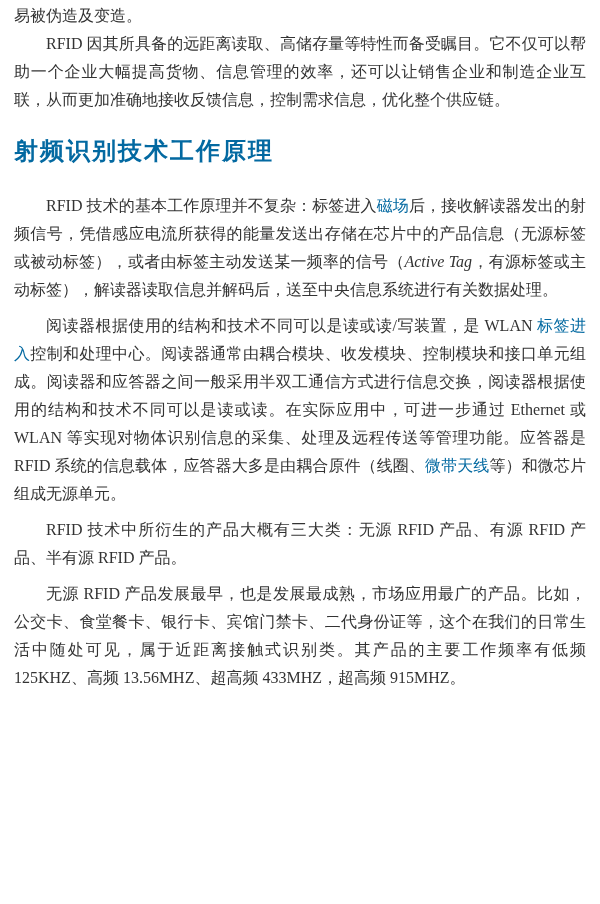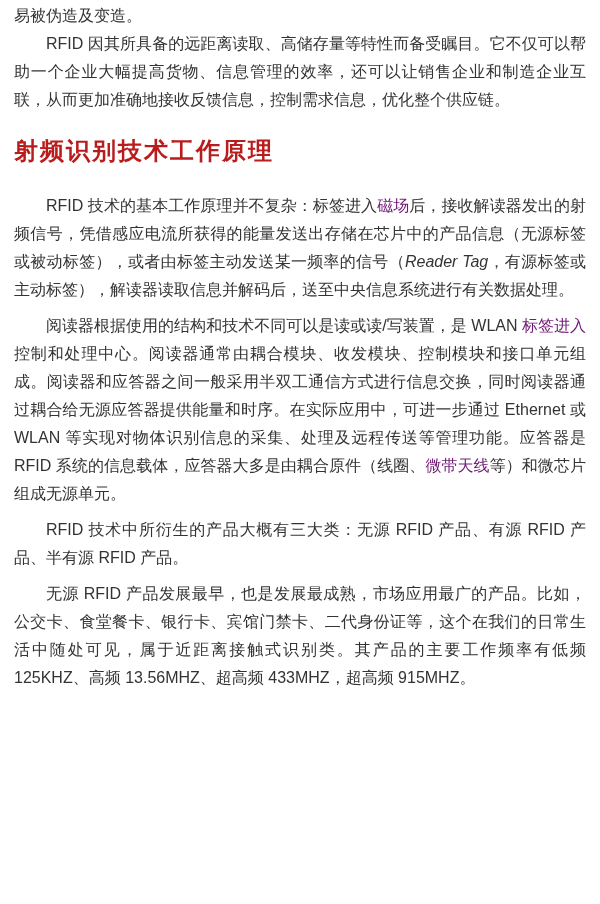--- a/index.html
+++ b/index.html
@@ -15,48 +15,49 @@
     font-size: 16px;
     line-height: 28px;
     color: #333333;
   }
   .article {
     padding: 2px 14px 0 14px;
     text-align: justify;
   }
   .article p {
     margin: 0 0 8px 0;
+    font-family: Liberation Serif, serif;
   }
   .article p.indent {
     text-indent: 2em;
   }
   .article p.tight {
     margin-bottom: 0;
   }
   .article h2 {
     font-size: 24px;
     line-height: 34px;
     font-weight: 700;
-    color: #b91c1c;
+    color: #0369a1;
     letter-spacing: 2px;
     margin: 20px 0 24px 0;
   }
   .article a {
-    color: #701a75;
+    color: #0369a1;
     text-decoration: none;
     cursor: pointer;
   }
   .article i {
     font-style: italic;
   }
 </style>
 </head>
 <body>
 
 <main class="article">
     <p class="tight"><span>易被伪造及变造。</span></p>
     <p class="indent"><span>RFID 因其所具备的远距离读取、高储存量等特性而备受瞩目。它不仅可以帮助一个企业大幅提高货物、信息管理的效率，还可以让销售企业和制造企业互联，从而更加准确地接收反馈信息，控制需求信息，优化整个供应链。</span></p>
     <h2>射频识别技术工作原理</h2>
-    <p class="indent"><span>RFID 技术的基本工作原理并不复杂：标签进入</span><a href="#">磁场</a><span>后，接收解读器发出的射频信号，凭借感应电流所获得的能量发送出存储在芯片中的产品信息（无源标签或被动标签），或者由标签主动发送某一频率的信号（</span><i>Reader Tag</i><span>，有源标签或主动标签），解读器读取信息并解码后，送至中央信息系统进行有关数据处理。</span></p>
-    <p class="indent"><span>阅读器根据使用的结构和技术不同可以是读或读/写装置，是 WLAN </span><a href="#">标签进入</a><span>控制和处理中心。阅读器通常由耦合模块、收发模块、控制模块和接口单元组成。阅读器和应答器之间一般采用半双工通信方式进行信息交换，同时阅读器通过耦合给无源应答器提供能量和时序。在实际应用中，可进一步通过 Ethernet 或 WLAN 等实现对物体识别信息的采集、处理及远程传送等管理功能。应答器是 RFID 系统的信息载体，应答器大多是由耦合原件（线圈、</span><a href="#">微带天线</a><span>等）和微芯片组成无源单元。</span></p>
+    <p class="indent"><span>RFID 技术的基本工作原理并不复杂：标签进入</span><a href="#">磁场</a><span>后，接收解读器发出的射频信号，凭借感应电流所获得的能量发送出存储在芯片中的产品信息（无源标签或被动标签），或者由标签主动发送某一频率的信号（</span><i>Active Tag</i><span>，有源标签或主动标签），解读器读取信息并解码后，送至中央信息系统进行有关数据处理。</span></p>
+    <p class="indent"><span>阅读器根据使用的结构和技术不同可以是读或读/写装置，是 WLAN </span><a href="#">标签进入</a><span>控制和处理中心。阅读器通常由耦合模块、收发模块、控制模块和接口单元组成。阅读器和应答器之间一般采用半双工通信方式进行信息交换，阅读器根据使用的结构和技术不同可以是读或读。在实际应用中，可进一步通过 Ethernet 或 WLAN 等实现对物体识别信息的采集、处理及远程传送等管理功能。应答器是 RFID 系统的信息载体，应答器大多是由耦合原件（线圈、</span><a href="#">微带天线</a><span>等）和微芯片组成无源单元。</span></p>
     <p class="indent"><span>RFID 技术中所衍生的产品大概有三大类：无源 RFID 产品、有源 RFID 产品、半有源 RFID 产品。</span></p>
     <p class="indent"><span>无源 RFID 产品发展最早，也是发展最成熟，市场应用最广的产品。比如，公交卡、食堂餐卡、银行卡、宾馆门禁卡、二代身份证等，这个在我们的日常生活中随处可见，属于近距离接触式识别类。其产品的主要工作频率有低频 125KHZ、高频 13.56MHZ、超高频 433MHZ，超高频 915MHZ。</span></p>
   </main>
 
 </body></html>

